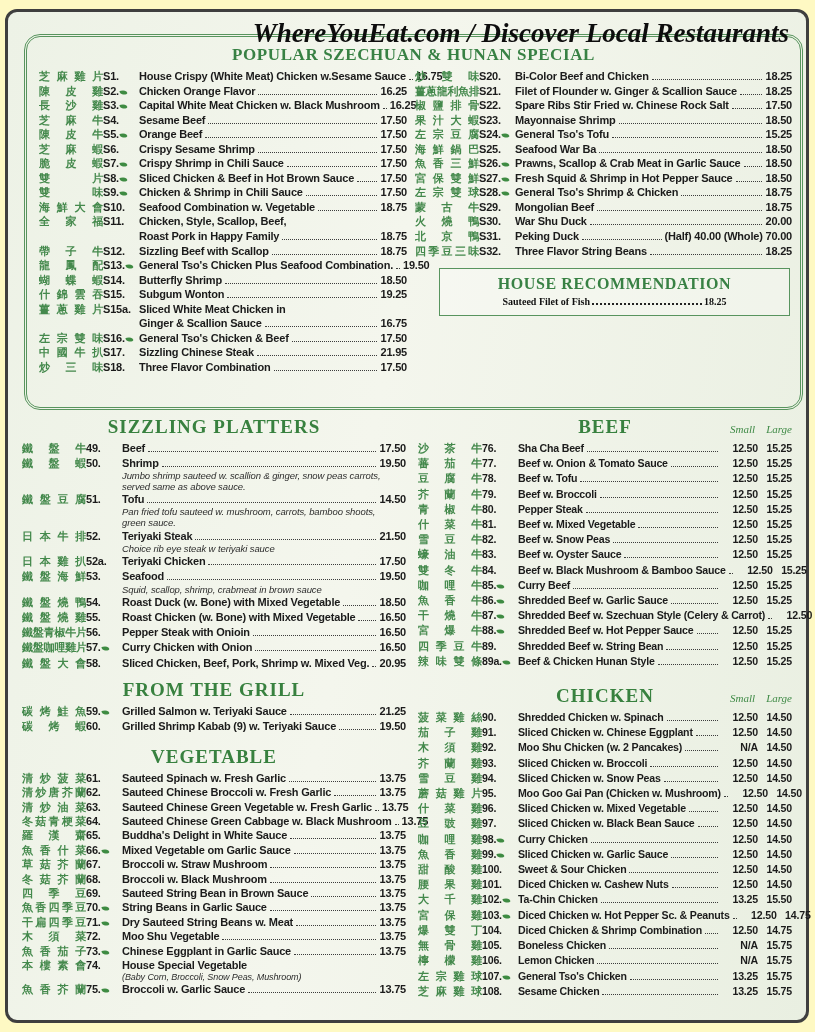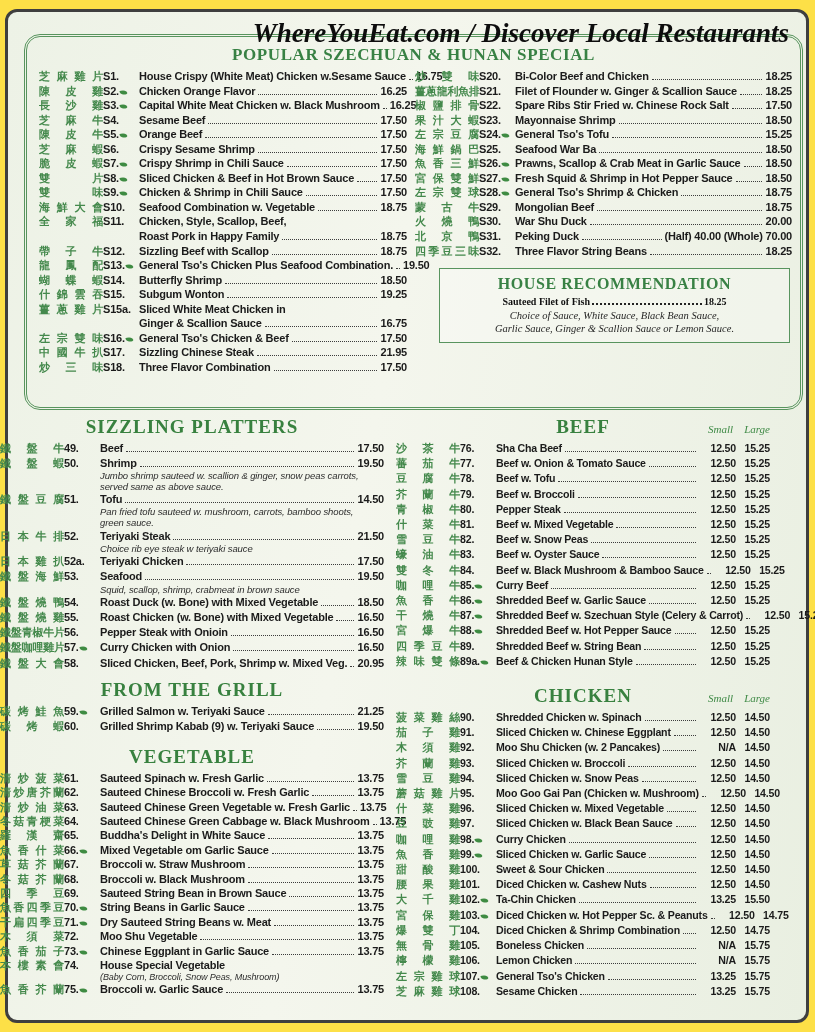--- a/index.html
+++ b/index.html
@@ -1,16 +1,16 @@
 <!DOCTYPE html>
 <html><head>
 <meta charset="utf-8">
 <style>
   html,body{margin:0;padding:0;background:#e8e8e6;}
-  .page{position:relative;width:815px;height:1032px;background:#fde047;overflow:hidden;
+  .page{position:relative;width:815px;height:1032px;background:#fef9c3;overflow:hidden;
         font-family:"Liberation Sans",sans-serif;}
   .scan{position:absolute;left:5px;top:9px;right:6px;bottom:9px;border:3px solid #3f3f3f;
         border-radius:12px;
         background:linear-gradient(100deg,#edf2e6 0%,#f4f6ed 45%,#e9efe1 100%);}
   .site-title{position:absolute;top:18px;right:26px;z-index:6;
         font-family:"Liberation Serif",serif;font-style:italic;font-weight:bold;
         font-size:27px;color:#0d0d0d;letter-spacing:0px;}
   
   .special-box{position:absolute;left:24px;top:34px;width:773px;height:370px;
         border:3px double #58945e;border-radius:16px;z-index:2;}
@@ -39,21 +39,21 @@
   .house-title{font-family:"Liberation Serif",serif;font-weight:bold;font-size:16px;
       color:#388144;letter-spacing:.6px;}
   .house-line{display:flex;justify-content:center;align-items:baseline;
       font-family:"Liberation Serif",serif;font-weight:bold;font-size:10px;color:#101010;
       margin:3px 16px 0;}
   .house-lead{width:110px;border-bottom:2px dotted #222;margin:0 2px 3px;}
   .house-desc{font-family:"Liberation Serif",serif;font-style:italic;font-size:10.5px;
       line-height:12.5px;color:#1f1f1f;margin-top:2px;}
   
   .bottom{position:absolute;left:0;top:414px;right:0;display:flex;z-index:2;}
-  .bcol-left{width:384px;}
+  .bcol-left{margin-left:22px;width:384px;}
   .bcol-right{margin-left:12px;width:374px;}
   .sec-header{position:relative;text-align:center;font-family:"Liberation Serif",serif;
       font-weight:bold;font-size:19px;color:#38813f;letter-spacing:1px;margin:2px 0 3px;}
   .size-labels{position:absolute;right:0;bottom:3px;display:flex;
       font-family:"Liberation Serif",serif;font-style:italic;font-weight:normal;
       font-size:11px;color:#3f8a46;letter-spacing:0;}
   .size-labels span{width:37px;text-align:right;}
   .sec-sizzling .mi,.sec-grill .mi{line-height:15.1px;}
   .sec-vegetable .mi{line-height:14.4px;}
   .sec-beef .mi,.sec-chicken .mi{line-height:15.2px;font-size:10.6px;}
@@ -455,24 +455,20 @@
             </div>
           </div>
 
         <div class="house">
           <div class="house-title">HOUSE RECOMMENDATION</div>
           <div class="house-line">
             <span>Sauteed Filet of Fish</span>
             <span class="house-lead"></span>
             <span>18.25</span>
           </div>
-          <div class="house-desc">
-            <div>Choice of Sauce, White Sauce, Black Bean Sauce,</div>
-            <div>Garlic Sauce, Ginger &amp; Scallion Sauce  or Lemon Sauce.</div>
-          </div>
         </div>
       </div>
     </div>
   </div>
 
   <div class="bottom">
     <div class="bcol-left">
       <div class="sec-sizzling">
         <div class="sec-header">SIZZLING PLATTERS</div>
         <div id="sec-sizzling">

